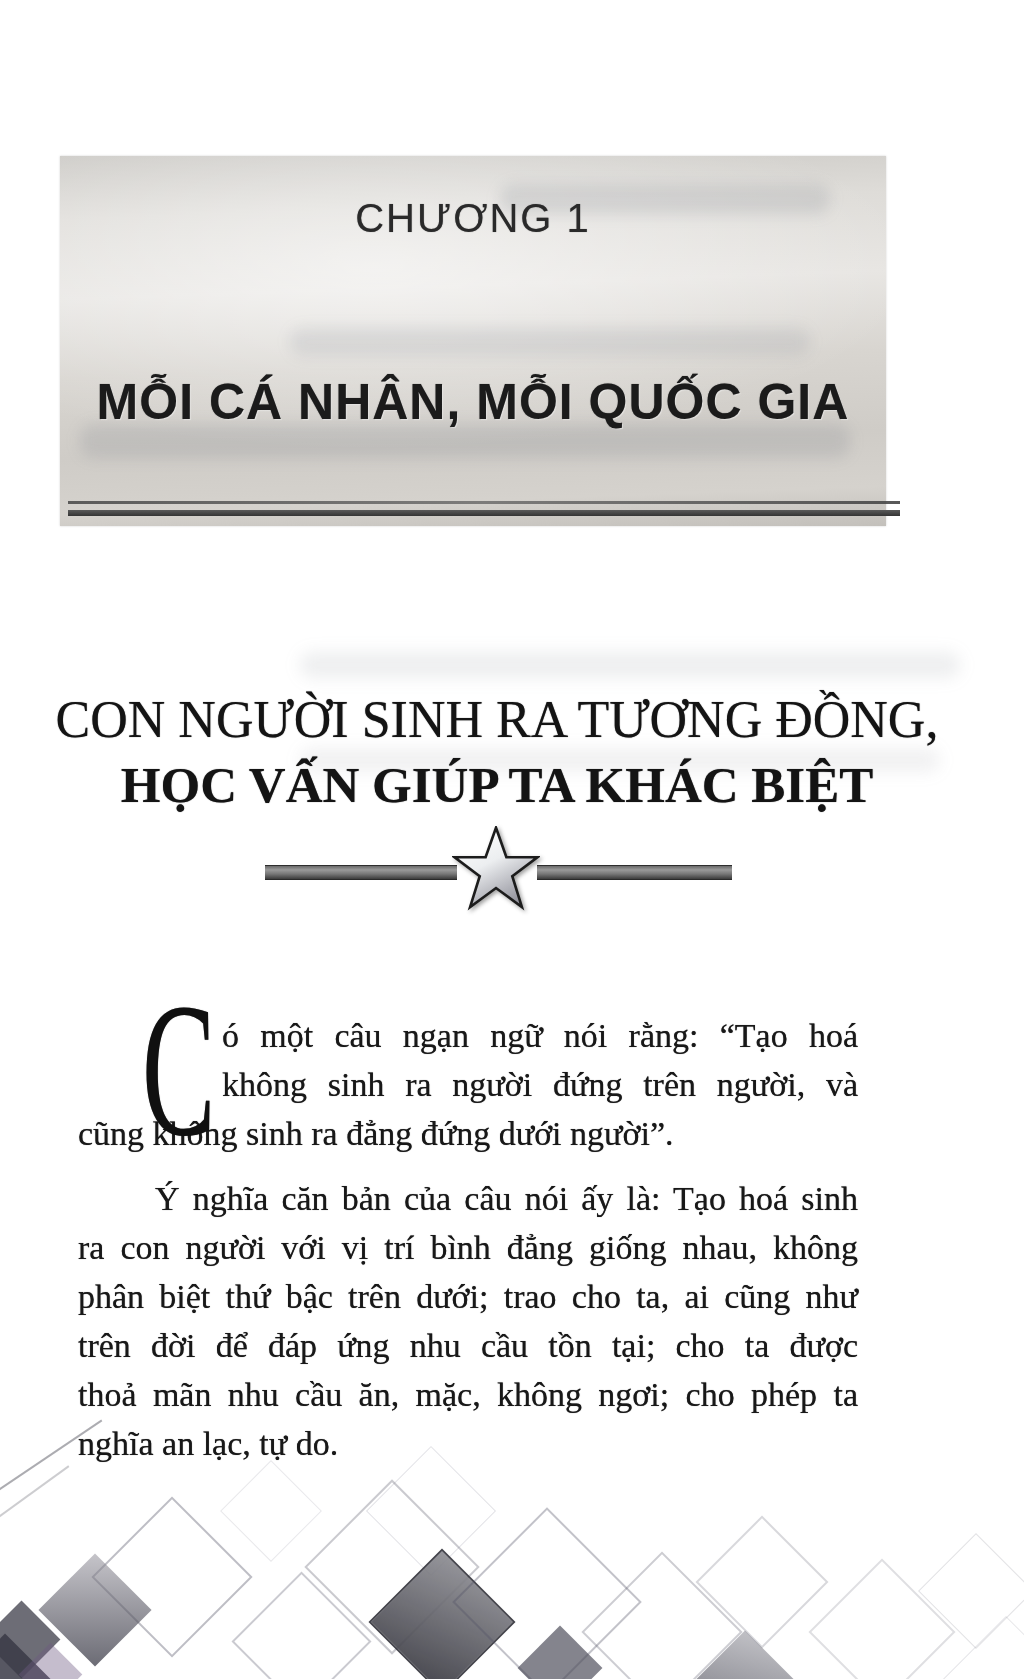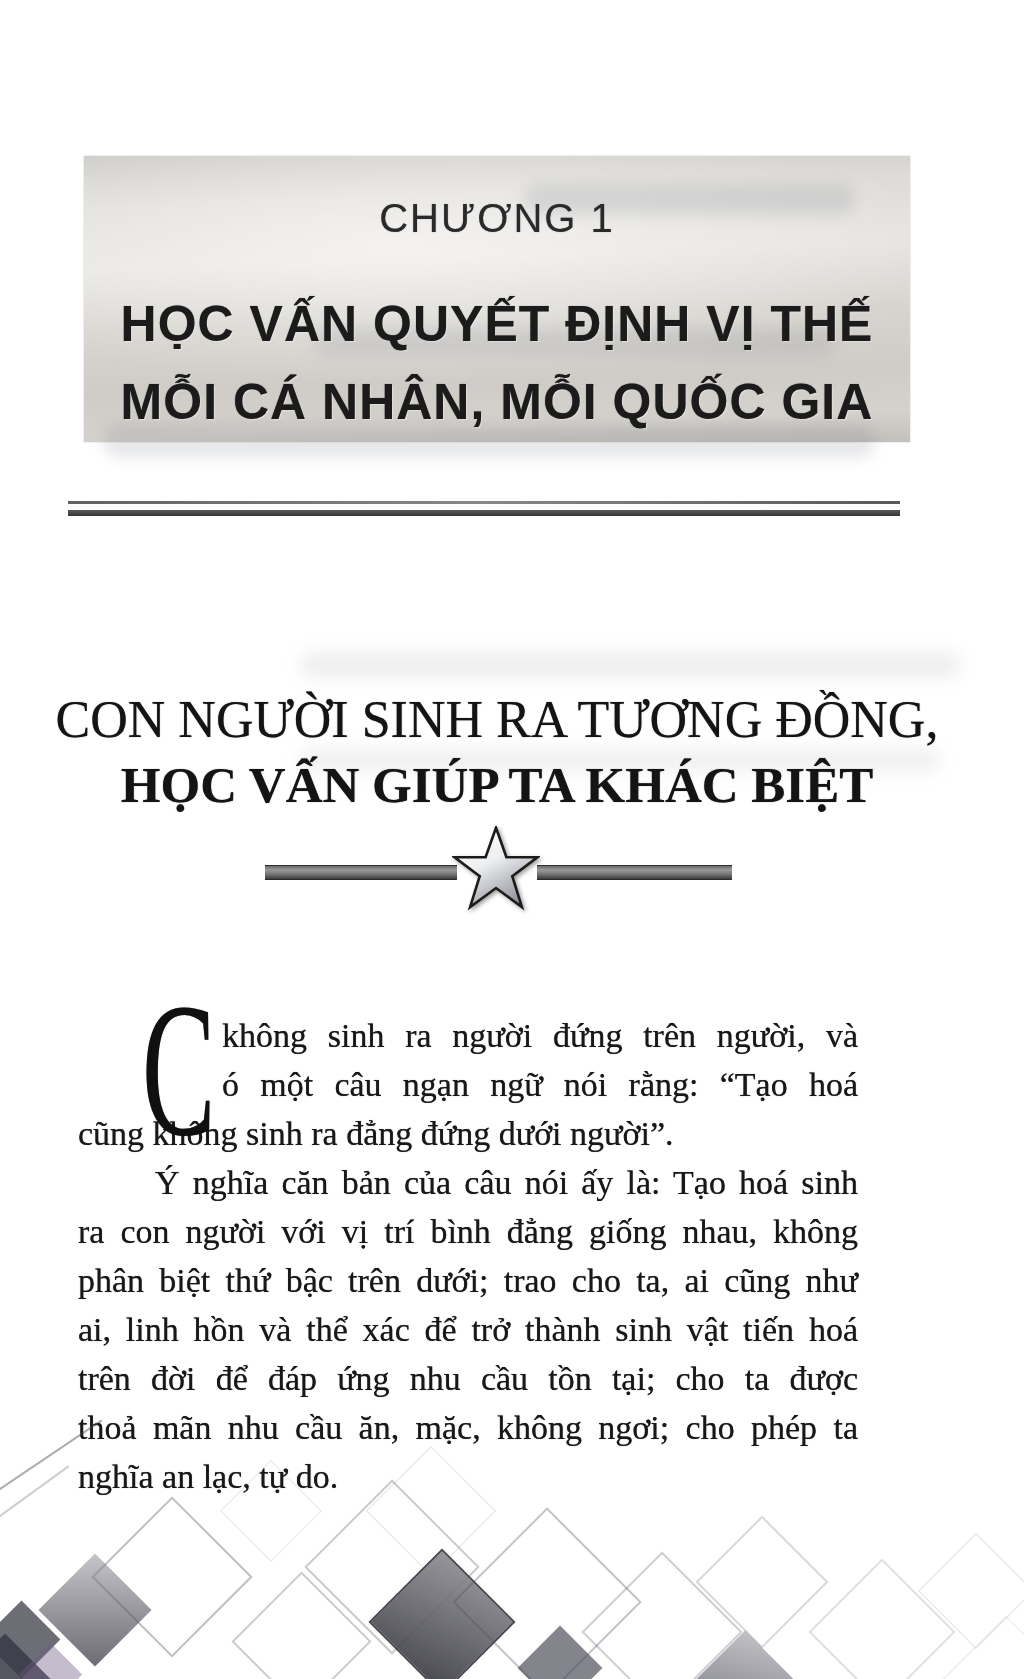--- a/index.html
+++ b/index.html
@@ -1,19 +1,19 @@
 <!DOCTYPE html>
 <html><head>
 <meta charset="utf-8">
 <style>
   html,body{margin:0;padding:0;background:#ffffff;}
   .page{position:relative;width:1024px;height:1679px;margin:0 auto;background:#ffffff;overflow:hidden;
         font-family:"Liberation Serif","DejaVu Serif",serif;}
   
-  .chapter-box{position:absolute;left:84px;top:156px;width:826px;height:286px;
+  .chapter-box{position:absolute;left:60px;top:156px;width:826px;height:370px;
     background:
       radial-gradient(120% 90% at 38% 30%, rgba(255,255,255,.55) 0%, rgba(255,255,255,0) 55%),
       linear-gradient(178deg,#cccac6 0%,#dedcd8 16%,#e7e5e2 36%,#d8d5d0 56%,#cfccc7 76%,#d5d2cd 90%,#c3c0bb 100%);
     box-shadow:0 0 2px rgba(0,0,0,.18);}
   .ghost{position:absolute;border-radius:14px;filter:blur(7px);}
   .g1{left:440px;top:28px;width:330px;height:30px;background:rgba(110,116,128,.17);}
   .g2{left:230px;top:172px;width:520px;height:28px;background:rgba(110,116,128,.13);}
   .g3{left:20px;top:268px;width:770px;height:34px;background:rgba(108,114,126,.16);}
   .chapter-label{position:absolute;left:0;right:0;top:40px;text-align:center;
     font-family:"Liberation Sans","DejaVu Sans",sans-serif;font-size:40px;font-weight:400;
@@ -43,39 +43,38 @@
   .bar-right{left:537px;width:195px;}
   .star{position:absolute;left:452px;top:826px;width:88px;height:88px;
     filter:drop-shadow(2px 2px 2px rgba(40,40,40,.45));}
   
   .bodytext{position:absolute;left:78px;top:1011px;width:780px;color:#181818;
     font-size:34px;text-shadow:0 0 0.7px rgba(20,20,20,.8);}
   .bl{height:49px;line-height:49px;text-align:justify;overflow:visible;}
   .jl{text-align-last:justify;}
   .ll{text-align-last:left;}
   .dc-indent{margin-left:144px;}
-  .p2-first{text-indent:77px;}
+  .p2-first{text-indent:77px;margin-top:16px;}
   .dropcap{position:absolute;left:64px;top:-36px;font-size:190px;line-height:1;color:#101010;
     transform:scaleX(0.58);transform-origin:left top;text-shadow:0 0 1px rgba(0,0,0,.6);}
   
   .decor{position:absolute;left:0;top:1400px;width:1024px;height:279px;pointer-events:none;}
   .dm{position:absolute;transform:rotate(45deg);}
   .curl{position:absolute;background:rgba(70,70,82,.45);height:2px;transform-origin:left center;}
 </style>
 </head>
 <body>
 
 <div class="page">
 
   <div class="chapter-box">
     <div class="ghost g1"></div>
     <div class="ghost g2"></div>
     <div class="ghost g3"></div>
     <div class="chapter-label">CHƯƠNG 1</div>
-    <div class="chapter-title ct1">HỌC VẤN QUYẾT ĐỊNH VỊ THẾ</div>
     <div class="chapter-title ct2">MỖI CÁ NHÂN, MỖI QUỐC GIA</div>
   </div>
   <div class="rule rule-thin"></div>
   <div class="rule rule-thick"></div>
 
   <div class="ghost-wide gw1"></div>
   <div class="ghost-wide gw2"></div>
 
   <div class="section-line s1">CON NGƯỜI SINH RA TƯƠNG ĐỒNG,</div>
   <div class="section-line s2">HỌC VẤN GIÚP TA KHÁC BIỆT</div>
@@ -88,27 +87,26 @@
         <stop offset="0" stop-color="#ffffff"></stop>
         <stop offset="0.45" stop-color="#eceef0"></stop>
         <stop offset="1" stop-color="#8e8e98"></stop>
       </linearGradient>
     </defs>
     <polygon points="50,2 61.8,35.5 97,35.5 68.5,57 79.4,92 50,70.5 20.6,92 31.5,57 3,35.5 38.2,35.5" fill="url(#sg)" stroke="#1c1c1c" stroke-width="3" stroke-linejoin="miter"></polygon>
   </svg>
 
   <div class="bodytext">
     <span class="dropcap">C</span>
+    <div class="bl jl dc-indent">ó một câu ngạn ngữ nói rằng: “Tạo hoá</div>
     <div class="bl jl dc-indent">không sinh ra người đứng trên người, và</div>
-    <div class="bl jl dc-indent">ó một câu ngạn ngữ nói rằng: “Tạo hoá</div>
     <div class="bl ll">cũng không sinh ra đẳng đứng dưới người”.</div>
     <div class="bl jl p2-first">Ý nghĩa căn bản của câu nói ấy là: Tạo hoá sinh</div>
     <div class="bl jl">ra con người với vị trí bình đẳng giống nhau, không</div>
     <div class="bl jl">phân biệt thứ bậc trên dưới; trao cho ta, ai cũng như</div>
-    <div class="bl jl">ai, linh hồn và thể xác để trở thành sinh vật tiến hoá</div>
     <div class="bl jl">trên đời để đáp ứng nhu cầu tồn tại; cho ta được</div>
     <div class="bl jl">thoả mãn nhu cầu ăn, mặc, không ngơi; cho phép ta</div>
     <div class="bl ll">nghĩa an lạc, tự do.</div>
   </div>
 
   <div class="decor">
     <div class="curl" style="left:-6px;top:92px;width:130px;transform:rotate(-34deg);"></div>
     <div class="curl" style="left:-4px;top:118px;width:90px;transform:rotate(-36deg);opacity:.6;"></div>
 
     <div class="dm" style="left:235px;top:75px;width:70px;height:70px;border:1.5px solid rgba(100,100,120,.15);"></div>

